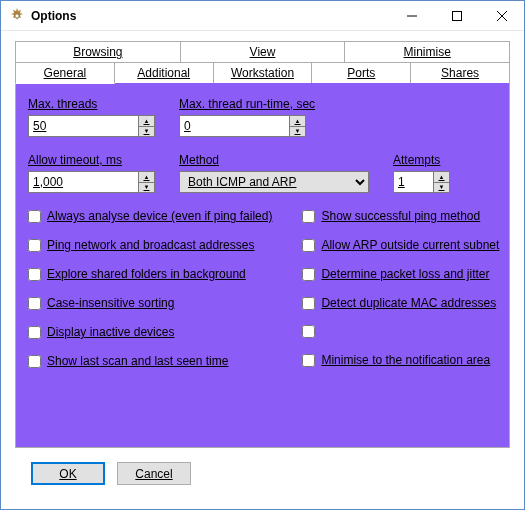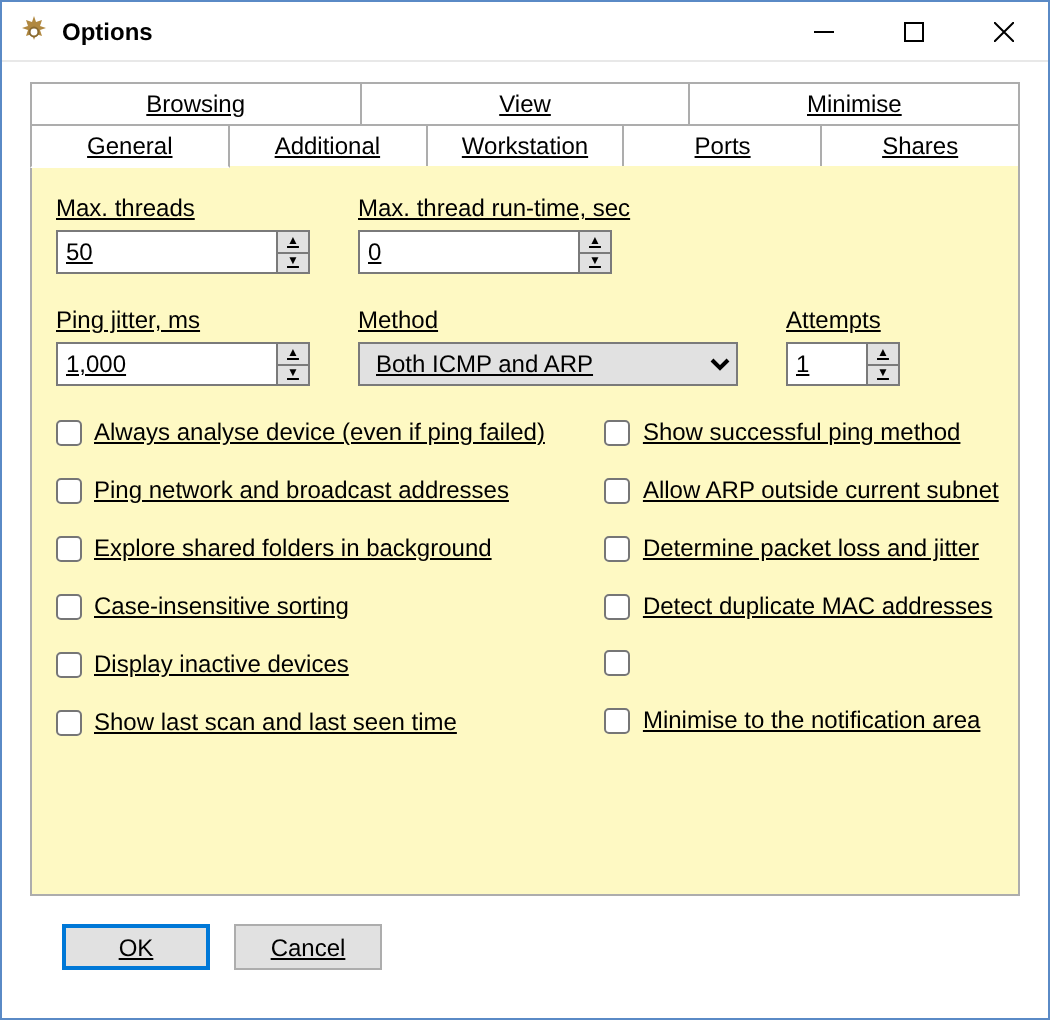--- a/index.html
+++ b/index.html
@@ -10,21 +10,21 @@
 .titlebar .title { flex: 1; font-size: 12px; }
 .titlebar .btn { width: 45px; height: 29px; display: flex; align-items: center; justify-content: center; color: #222; }
 .titlebar .btn svg { width: 10px; height: 10px; }
 .content { flex: 1; padding: 10px 14px 8px 14px; display: flex; flex-direction: column; text-decoration: underline; }
 .tabstrip { position: relative; }
 .tab-row { display: flex; }
 .tab { flex: 1; text-align: center; padding: 3px 0; border: 1px solid #adadad; background: #fff; font-size: 12px; cursor: default; margin-left: -1px; position: relative; }
 .tab:first-child { margin-left: 0; }
 .tab-row.top .tab { border-bottom: none; }
 .tab.active { background: #fff; border-bottom: 1px solid #fff; z-index: 2; border-top: 1px solid #adadad; }
-.tab-panel { border: 1px solid #adadad; border-top: none; padding: 14px 8px 12px 12px; margin-top: -1px; flex: 1; background: #fef9c3; position: relative; z-index: 1; }
+.tab-panel { border: 1px solid #adadad; border-top: none; padding: 14px 8px 12px 12px; margin-top: -1px; flex: 1; background: #8b5cf6; position: relative; z-index: 1; }
 .fields-row { display: flex; gap: 24px; margin-bottom: 16px; }
 .field { display: flex; flex-direction: column; }
 .field label { margin-bottom: 4px; font-size: 12px; }
 .spinbox { display: flex; height: 22px; }
 .spinbox input { width: 110px; border: 1px solid #7a7a7a; border-right: none; padding: 2px 4px; font-size: 12px; font-family: inherit; }
 .spin-btns { display: flex; flex-direction: column; width: 17px; border: 1px solid #7a7a7a; }
 .spin-btns div { flex: 1; background: #e1e1e1; display: flex; align-items: center; justify-content: center; font-size: 6px; line-height: 1; }
 .spin-btns div:first-child { border-bottom: 1px solid #7a7a7a; }
 .sel { height: 22px; border: 1px solid #7a7a7a; background: #e1e1e1; padding: 2px 4px; font-size: 12px; font-family: inherit; width: 190px; }
 .checks { display: flex; gap: 30px; margin-top: 6px; }
@@ -100,21 +100,21 @@
             <div class="spin-btns">
                 <div>▲</div>
                 <div>▼</div>
               </div>
           </div>
         </div>
       </div>
 
       <div class="fields-row">
         <div class="field">
-          <label>Ping jitter, ms</label>
+          <label>Allow timeout, ms</label>
           <div class="spinbox">
             <input value="1,000" style="">
             <div class="spin-btns">
                 <div>▲</div>
                 <div>▼</div>
               </div>
           </div>
         </div>
         <div class="field">
           <label>Method</label>

